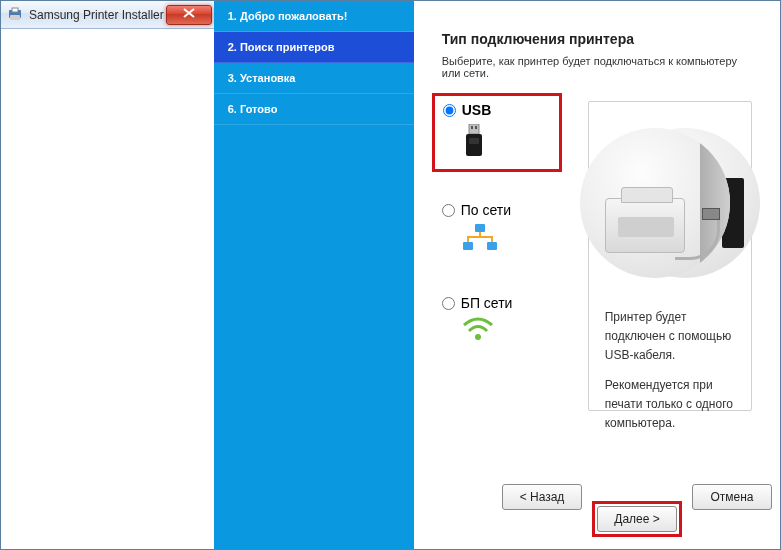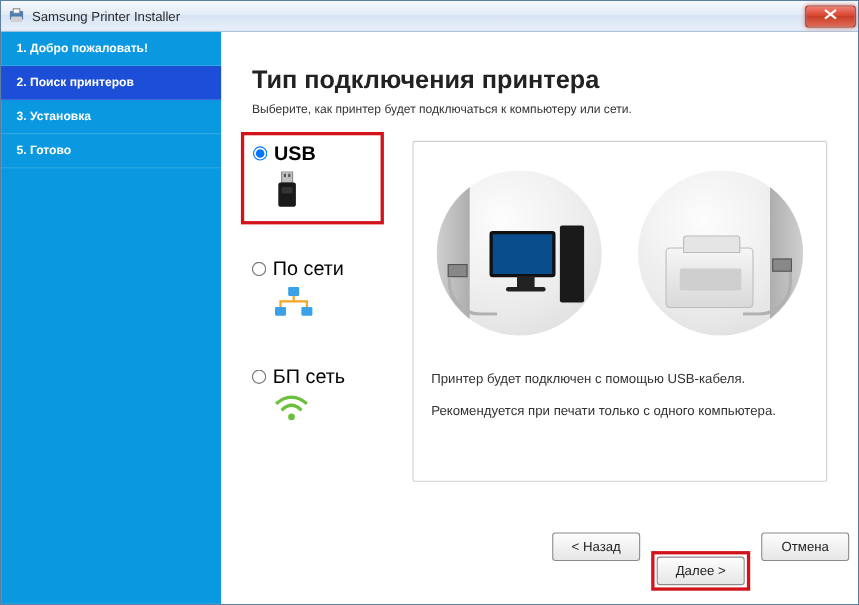--- a/index.html
+++ b/index.html
@@ -1,47 +1,47 @@
 <!DOCTYPE html>
 <html><head>
 <meta charset="utf-8">
 <style>
   * { box-sizing: border-box; margin: 0; padding: 0; }
   body { font-family: "Segoe UI", Tahoma, sans-serif; font-size: 12px; background: #fff; width: 781px; height: 550px; overflow: hidden; }
 
   
-  .window { width: 781px; height: 550px; border: 1px solid #5a7fa0; background: #fff; display: flex; flex-direction: column; }
+  .window { width: 781px; height: 550px; border: 1px solid #5a7fa0; background: #fff; display: flex; flex-direction: row; }
   .titlebar { height: 28px; background: linear-gradient(to bottom, #f5f9fd 0%, #e4ecf7 45%, #d6e3f3 46%, #e8f0fa 100%); border-bottom: 1px solid #9fb8d5; display: flex; align-items: center; padding: 0 2px 0 6px; }
   .title-icon { width: 16px; height: 16px; margin-right: 6px; }
   .title-text { flex: 1; color: #2b2b2b; font-size: 12px; }
   .win-btn-group { display: flex; gap: 0; }
   .win-btn { width: 28px; height: 18px; border: 1px solid #8aa3c2; background: linear-gradient(to bottom,#f7fbff,#d9e7f7); font-size: 10px; text-align: center; line-height: 14px; color:#3b3b3b; border-radius: 2px; margin-left:2px; }
   .win-btn.close { width: 46px; height:20px; background: linear-gradient(to bottom,#f07e74,#d9462f 45%,#c83a23 46%,#e06a54); border-color:#9d2e1d; color:#fff; font-weight:bold; border-radius:3px; box-shadow: 0 0 4px rgba(200,50,30,0.6);}
   .win-btn.close svg { display:block; margin: 2px auto 0; }
 
   
   .client { flex: 1; display: flex; background: #fff; }
 
   
   .sidebar { width: 200px; background: #0a99e0; color: #fff; display: flex; flex-direction: column; }
   .step { padding: 9px 14px; font-size: 11px; color: #ffffff; font-weight: bold; border-bottom: 1px solid rgba(255,255,255,0.15); }
   .step.active { background: #1d4ed8; }
 
   
   .main { flex: 1; padding: 30px 28px 12px 28px; position: relative; }
-  .heading { font-size: 23px; font-weight: bold; color: #222; margin-bottom: 8px; }
+  .heading { font-size: 14px; font-weight: bold; color: #222; margin-bottom: 8px; }
   .subtext { font-size: 11px; color: #333; margin-bottom: 22px; }
 
   .content-row { display: flex; gap: 26px; }
   .options-col { width: 120px; }
   .opt { margin-bottom: 40px; }
   .opt.selected { border: 3px solid #d2131a; padding: 6px 8px 8px 8px; margin-left:-10px; margin-top:-8px; margin-bottom: 30px;}
   .opt-label-row { display: flex; align-items:center; gap:6px; margin-bottom:6px; }
   .opt-radio { width:13px; height:13px; }
-  .opt-label { font-size:18px; }
+  .opt-label { font-size:14px; }
   .opt.selected .opt-label { font-weight: bold; }
   .opt-icon { margin-left: 20px; margin-top: 4px; }
 
   .detail-panel { flex:1; border: 1px solid #d0d0d0; border-radius: 2px; padding: 16px; position: relative; height: 310px;}
   .illustration { width: 100%; height: 180px; position: relative; }
   .detail-text { font-size: 12px; color: #333; margin-top: 10px; line-height: 1.6; }
   .detail-text p { margin-bottom: 10px; }
 
   
   .footer { position: absolute; bottom: 12px; right: 8px; display: flex; gap: 10px; align-items: center; }
@@ -98,21 +98,21 @@
       </div>
     </div>
   </div>
 
   <div class="client">
 
     <div class="sidebar">
       <div class="step">1. Добро пожаловать!</div>
       <div class="step active">2. Поиск принтеров</div>
       <div class="step">3. Установка</div>
-      <div class="step">5. Готово</div>
+      <div class="step">6. Готово</div>
     </div>
 
     <div class="main">
       <div class="heading">Тип подключения принтера</div>
       <div class="subtext">Выберите, как принтер будет подключаться к компьютеру или сети.</div>
 
       <div class="content-row">
 
         <div class="options-col">
 
@@ -143,21 +143,21 @@
                 <rect x="1" y="18" width="10" height="8" fill="#3aa0e8" rx="1"></rect>
                 <rect x="25" y="18" width="10" height="8" fill="#3aa0e8" rx="1"></rect>
                 <path d="M18 8 V13 H6 V18 M18 13 H30 V18" stroke="#f5a623" stroke-width="2" fill="none"></path>
               </svg>
             </div>
           </div>
 
           <div class="opt">
             <div class="opt-label-row">
               <input type="radio" class="opt-radio" style="">
-              <span class="opt-label">БП сеть</span>
+              <span class="opt-label">БП сети</span>
             </div>
             <div class="opt-icon">
               <svg class="wifi-icon" viewBox="0 0 32 24">
                 <path d="M2 8 Q16 -4 30 8" stroke="#6bbf3b" stroke-width="3" fill="none"></path>
                 <path d="M7 14 Q16 5 25 14" stroke="#6bbf3b" stroke-width="3" fill="none"></path>
                 <circle cx="16" cy="20" r="3" fill="#6bbf3b"></circle>
               </svg>
             </div>
           </div>
 

